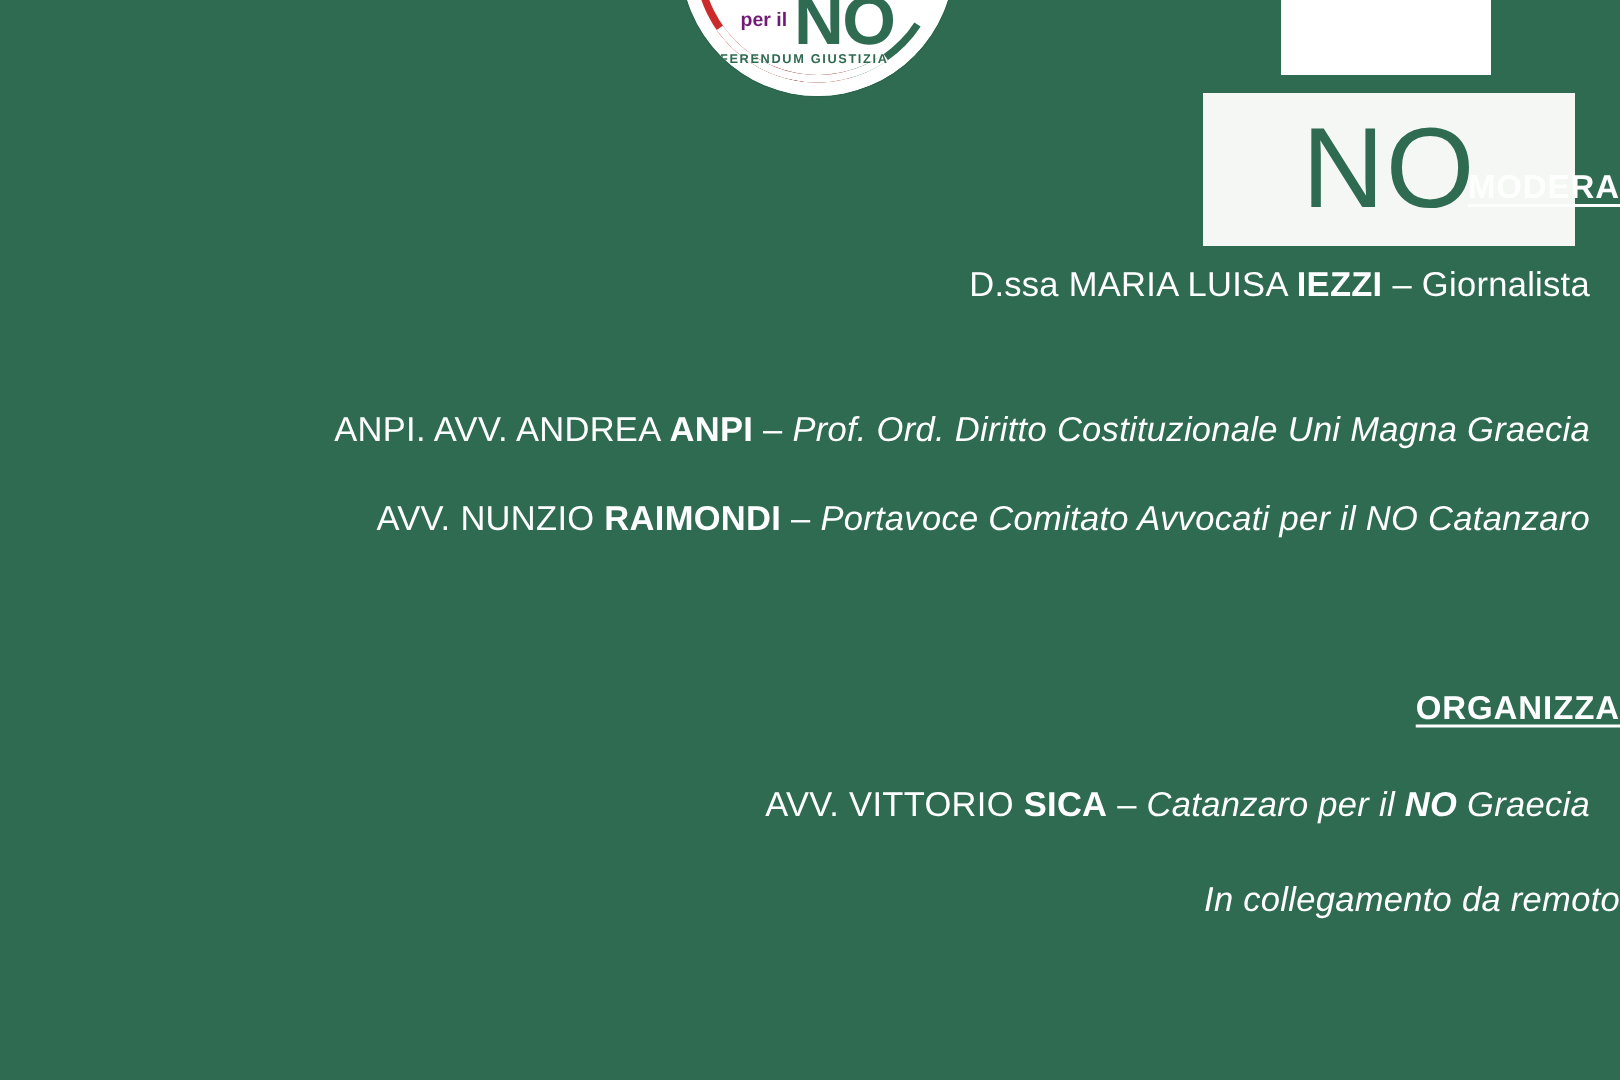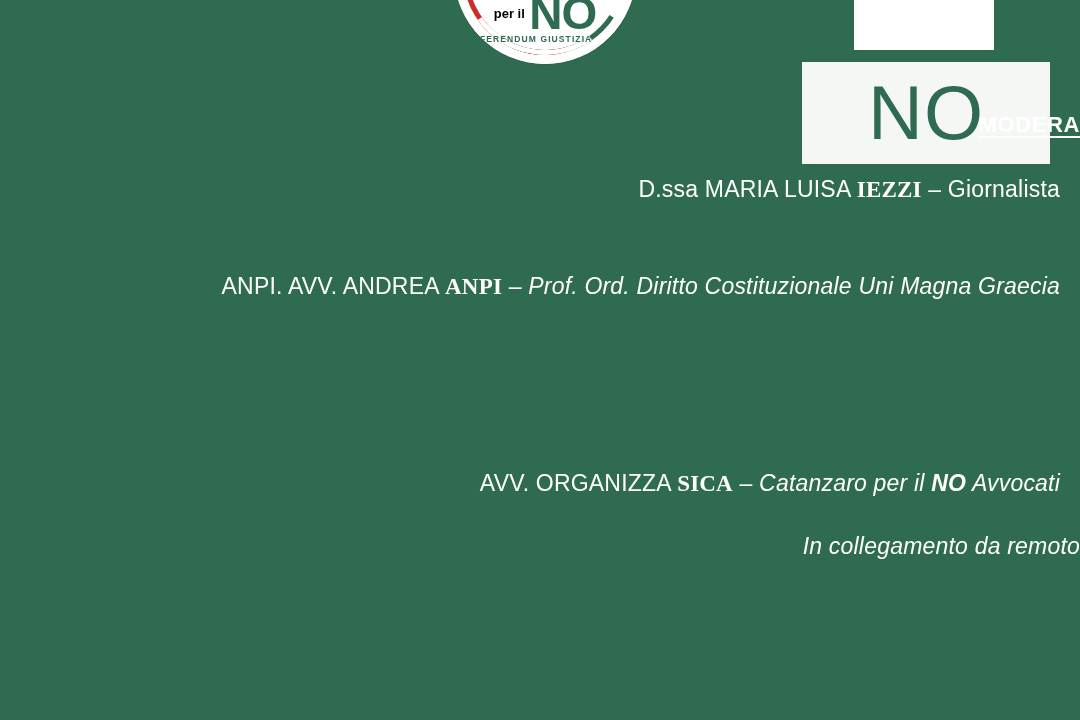--- a/index.html
+++ b/index.html
@@ -41,21 +41,21 @@
     position: absolute;
     left: 0;
     top: 108px;
     width: 182px;
     text-align: center;
     line-height: 1;
   }
   .logo-perilno .small {
     font-size: 13px;
     font-weight: bold;
-    color: #000000;
+    color: #701a75;
     vertical-align: middle;
   }
   .logo-perilno .big {
     font-size: 46px;
     font-weight: bold;
     color: #2f6b51;
     vertical-align: middle;
     letter-spacing: -1px;
   }
   .logo-sub {
@@ -158,21 +158,21 @@
     margin: 0;
   }
   .line {
     font-size: 23px;
     font-weight: 400;
     letter-spacing: 0.2px;
     margin: 0;
     padding: 0 20px;
     white-space: nowrap;
   }
-  .line b { font-weight: bold; font-family: Liberation Serif, serif; }
+  .line b { font-weight: bold; }
   .line i { }
   .line .ital-bold { font-style: italic; font-weight: bold; }
 
   .sp-a { height: 38px; }
   .sp-b { height: 36px; }
   .sp-c { height: 34px; }
   .sp-d { height: 32px; }
 
   .footer-note {
     font-size: 23px;
@@ -217,32 +217,36 @@
 
 
   <div class="sp-c"></div>
 
   <p class="line">
     <span>ANPI. AVV. ANDREA </span><b>ANPI</b><span> – </span><i>Prof. Ord. Diritto Costituzionale Uni Magna Graecia</i>
   </p>
 
   <div class="sp-d"></div>
 
+  <p class="line">
+    <span>AVV. NUNZIO </span><b>RAIMONDI</b><span> – </span><i>Portavoce Comitato Avvocati per il NO Catanzaro</i>
+  </p>
 
   <div class="sp-d"></div>
 
 
   <div class="sp-d"></div>
 
 
   <div class="sp-b"></div>
 
+  <p class="heading">ORGANIZZA</p>
 
   <div class="sp-a"></div>
 
   <p class="line">
-    <span>AVV. ORGANIZZA </span><b>SICA</b><span> – </span><i>Catanzaro per il </i><span class="ital-bold">NO</span><i> Avvocati</i>
+    <span>AVV. VITTORIO </span><b>SICA</b><span> – </span><i>Catanzaro per il </i><span class="ital-bold">NO</span><i> Graecia</i>
   </p>
 
   <div class="sp-b"></div>
 
   <p class="footer-note">In collegamento da remoto</p>
 </div>
 
 </body></html>

